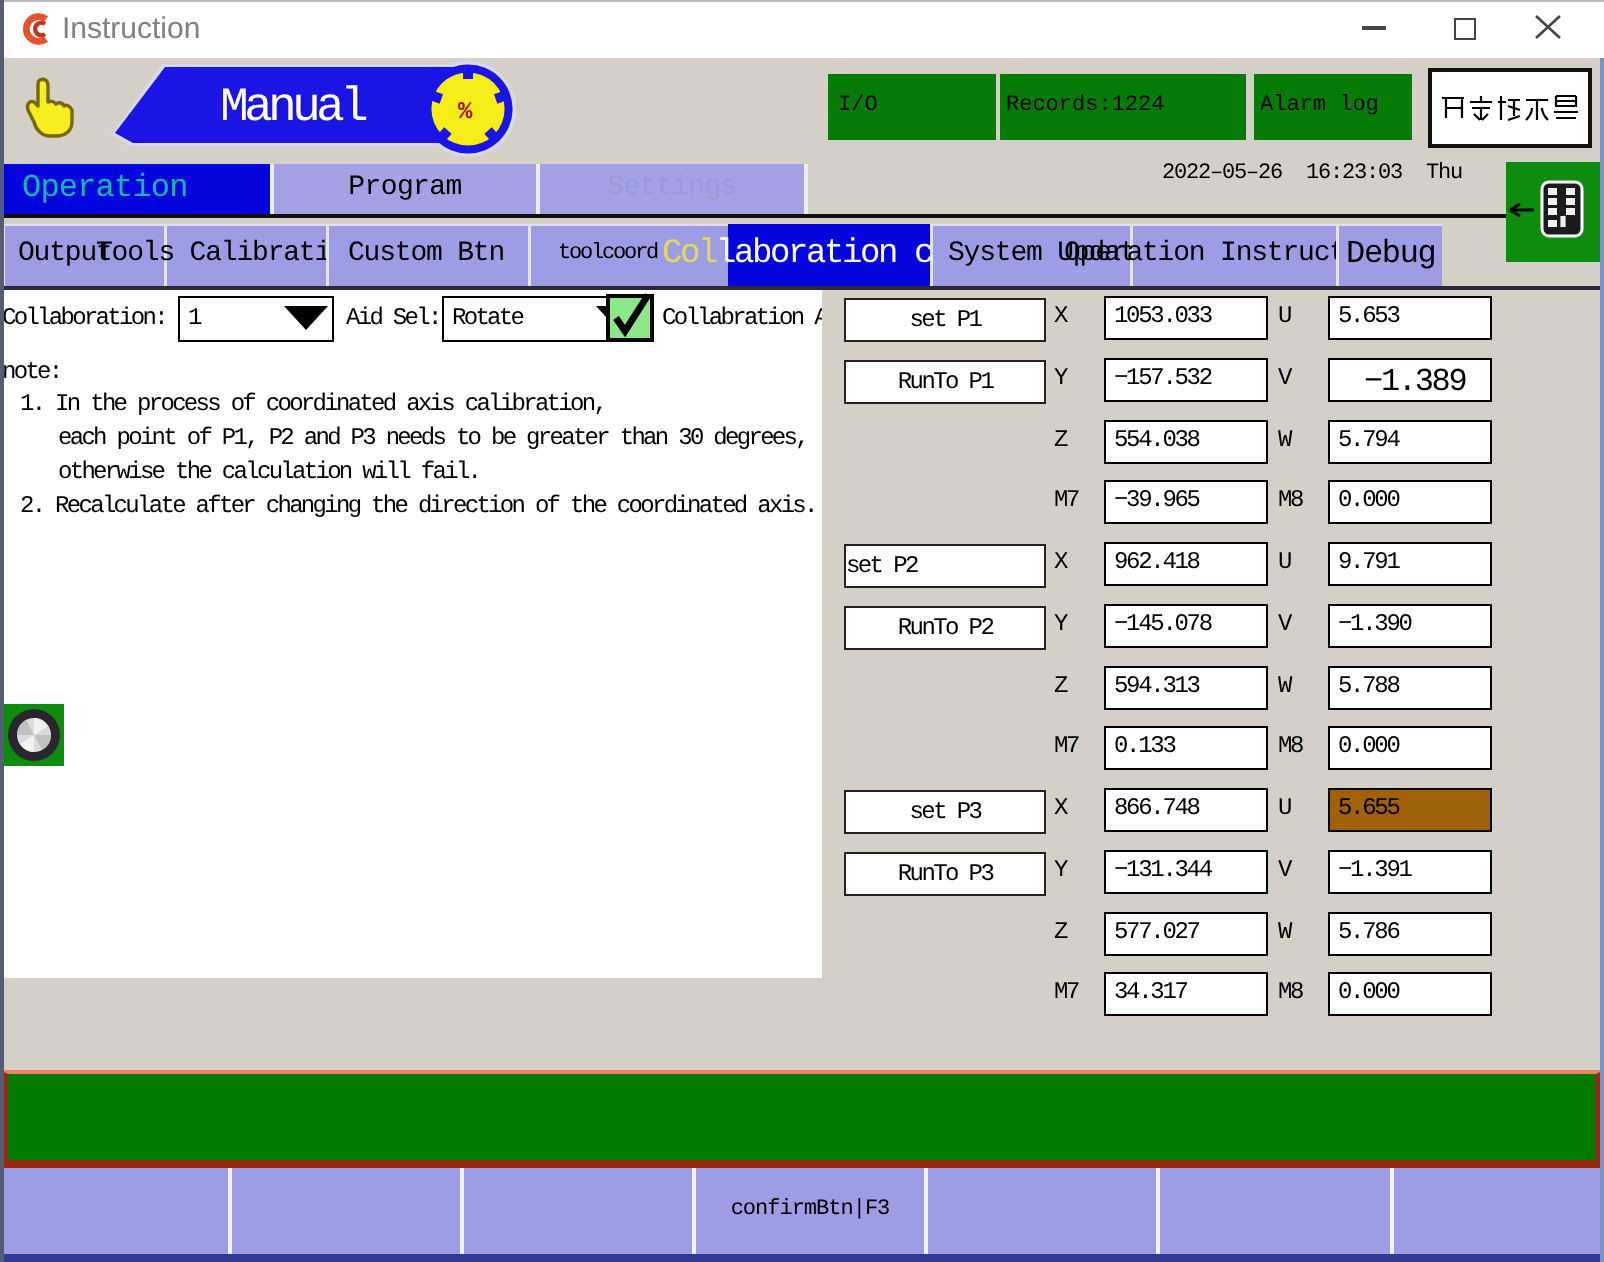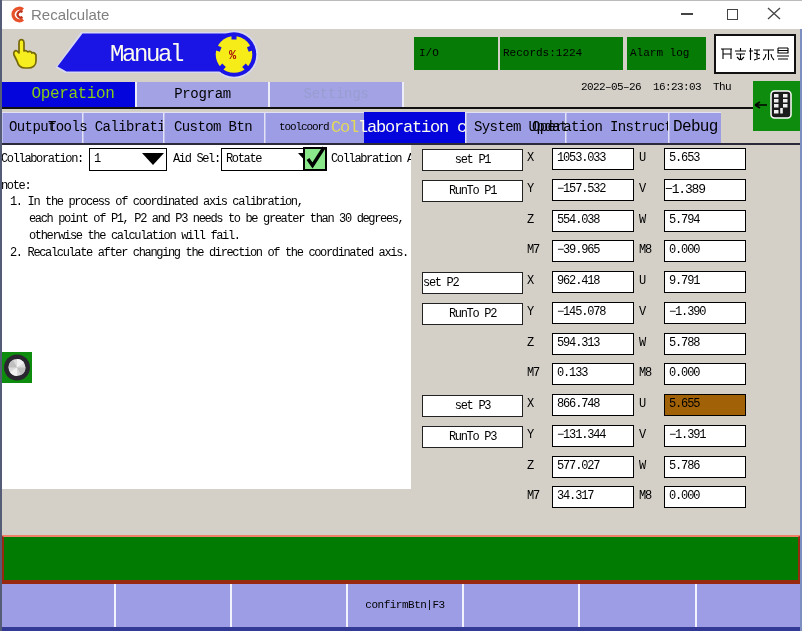--- a/index.html
+++ b/index.html
@@ -9,21 +9,21 @@
   .nt{font-size:12px;letter-spacing:-1.35px;white-space:pre;}
 </style>
 </head>
 <body>
 
 <div class="abs" style="left:0;top:0;width:802px;height:29px;background:#ffffff;border-top:1px solid #bbb;box-sizing:border-box;"></div>
 <svg class="abs" style="left:9px;top:5px;" width="19" height="19" viewBox="0 0 19 19">
   <path d="M14 4.5 A6.2 6.2 0 1 0 14 14.5" fill="none" stroke="#e8512a" stroke-width="3.4"></path>
   <path d="M13.5 7 A3.1 3.1 0 1 0 13.5 12" fill="none" stroke="#c2341d" stroke-width="2.2"></path>
 </svg>
-<div class="abs" style="left:31px;top:6px;font-family:'Liberation Sans',sans-serif;font-size:15px;color:#808080;">Recalculate</div>
+<div class="abs" style="left:31px;top:6px;font-family:'Liberation Sans',sans-serif;font-size:15px;color:#808080;">Instruction</div>
 <div class="abs" style="left:681px;top:13px;width:12px;height:2px;background:#444;"></div>
 <div class="abs" style="left:727px;top:9px;width:9px;height:9px;border:1.5px solid #444;"></div>
 <svg class="abs" style="left:767px;top:7px;" width="14" height="13" viewBox="0 0 14 13">
   <path d="M1 1 L13 12 M13 1 L1 12" stroke="#444" stroke-width="1.3"></path>
 </svg>
 
 <div class="abs" style="left:0;top:29px;width:802px;height:51px;background:#d4d0c8;"></div>
 
 <svg class="abs" style="left:11px;top:38px;" width="28" height="32" viewBox="0 0 28 32">
   <path d="M9 2 C11 1 13 2 13 5 L13 13 C15 12 16 13 17 14 C18 13 20 13 21 15 C22 14 24 15 25 17 L25 23 C25 27 22 30 17 30 L14 30 C10 30 7 27 6 23 L3 17 C2 14 4 12 6 13 L8 15 L8 5 C8 3 8 2.5 9 2 Z" fill="#f6ee1e" stroke="#77680a" stroke-width="1.7" stroke-linejoin="round"></path>
@@ -71,21 +71,21 @@
       <rect x="30" y="13" width="4.5" height="3.5"></rect>
     <rect x="21" y="18" width="4.5" height="3.5"></rect>
       <rect x="30" y="18" width="4.5" height="3.5"></rect>
     <rect x="21" y="23" width="4.5" height="3.5"></rect>
       <rect x="30" y="23" width="4.5" height="3.5"></rect>
     <rect x="21" y="29" width="4.5" height="3.5"></rect>
       <rect x="27.2" y="27" width="2.6" height="5.5"></rect>
   </g>
 </svg>
 
-<div class="abs" style="left:2px;top:82px;width:133px;height:25px;background:#0404dd;color:#84cc16;font-size:16px;letter-spacing:-0.4px;text-align:center;text-indent:9px;line-height:25px;">Operation</div>
+<div class="abs" style="left:2px;top:82px;width:133px;height:25px;background:#0404dd;color:#14b8a6;font-size:16px;letter-spacing:-0.4px;text-align:left;text-indent:9px;line-height:25px;">Operation</div>
 <div class="abs" style="left:135px;top:82px;width:2px;height:25px;background:#ecedf8;"></div>
 <div class="abs" style="left:137px;top:82px;width:131px;height:25px;background:#a2a2e4;color:#000000;font-size:14px;letter-spacing:-0.3px;text-align:center;line-height:25px;">Program</div>
 <div class="abs" style="left:268px;top:82px;width:2px;height:25px;background:#ecedf8;"></div>
 <div class="abs" style="left:270px;top:82px;width:132px;height:25px;background:#a2a2e4;color:#989dd0;font-size:14px;letter-spacing:-0.3px;text-align:center;line-height:25px;">Settings</div>
 <div class="abs" style="left:402px;top:82px;width:2px;height:25px;background:#ecedf8;"></div>
 <div class="abs" style="left:0;top:107px;width:802px;height:1.5px;background:#111;"></div>
 
 <div id="tabs2" class="abs" style="left:0;top:112px;width:802px;height:31px;">
   <div class="t2b" style="left:1px;width:81px;"></div>
   <span class="t2t" style="left:9px;">Output</span>
@@ -159,21 +159,21 @@
     <div class="abs" style="left:664px;top:148px;width:82px;height:22px;background:#fff;border:1.5px solid #000;box-sizing:border-box;">
       <span style="position:absolute;left:4px;top:2px;font-size:12px;letter-spacing:-1.15px;">5.653</span>
     </div>
     <div class="abs" style="left:422px;top:179.75px;width:101px;height:22px;background:#fff;border:1px solid #222;box-sizing:border-box;font-size:12px;letter-spacing:-1.3px;text-align:center;line-height:20px;">RunTo P1</div>
     <div class="abs" style="left:527px;top:181.75px;font-size:12px;letter-spacing:-1.2px;">Y</div>
     <div class="abs" style="left:552px;top:178.75px;width:82px;height:22px;background:#fff;border:1.5px solid #000;box-sizing:border-box;">
       <span style="position:absolute;left:4px;top:2px;font-size:12px;letter-spacing:-1.15px;">−157.532</span>
     </div>
     <div class="abs" style="left:639px;top:181.75px;font-size:12px;letter-spacing:-1.2px;">V</div>
     <div class="abs" style="left:664px;top:178.75px;width:82px;height:22px;background:#fff;border:1.5px solid #000;box-sizing:border-box;">
-      <span style="position:absolute;left:0;top:2px;font-size:13px;letter-spacing:-1.15px;font-family:Liberation Mono, monospace;">−1.389</span>
+      <span style="position:absolute;left:17px;top:2px;font-size:16px;letter-spacing:-1.15px;font-family:Liberation Mono, monospace;">−1.389</span>
     </div>
     <div class="abs" style="left:527px;top:212.5px;font-size:12px;letter-spacing:-1.2px;">Z</div>
     <div class="abs" style="left:552px;top:209.5px;width:82px;height:22px;background:#fff;border:1.5px solid #000;box-sizing:border-box;">
       <span style="position:absolute;left:4px;top:2px;font-size:12px;letter-spacing:-1.15px;">554.038</span>
     </div>
     <div class="abs" style="left:639px;top:212.5px;font-size:12px;letter-spacing:-1.2px;">W</div>
     <div class="abs" style="left:664px;top:209.5px;width:82px;height:22px;background:#fff;border:1.5px solid #000;box-sizing:border-box;">
       <span style="position:absolute;left:4px;top:2px;font-size:12px;letter-spacing:-1.15px;">5.794</span>
     </div>
     <div class="abs" style="left:527px;top:243.25px;font-size:12px;letter-spacing:-1.2px;">M7</div>

